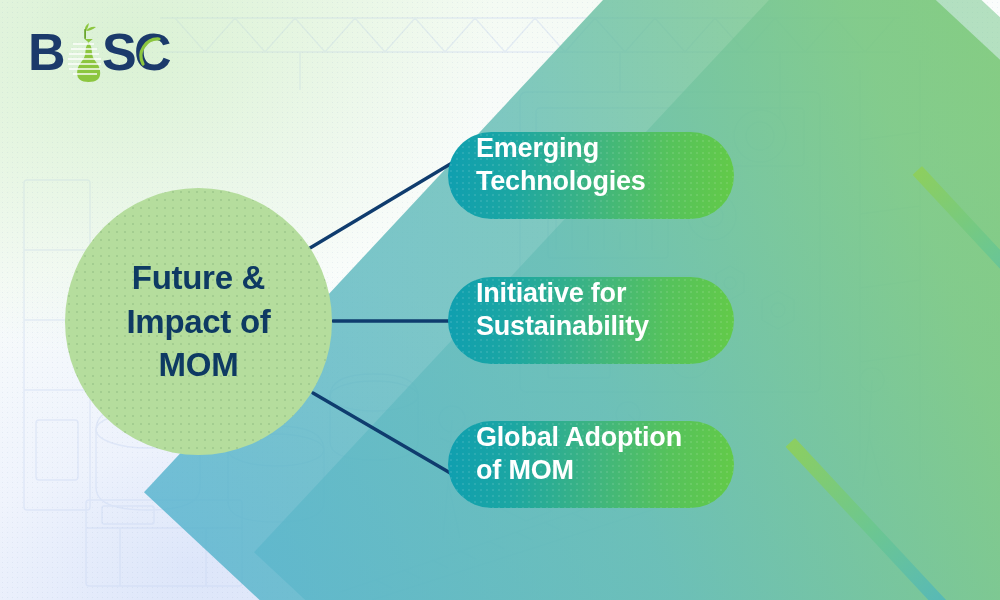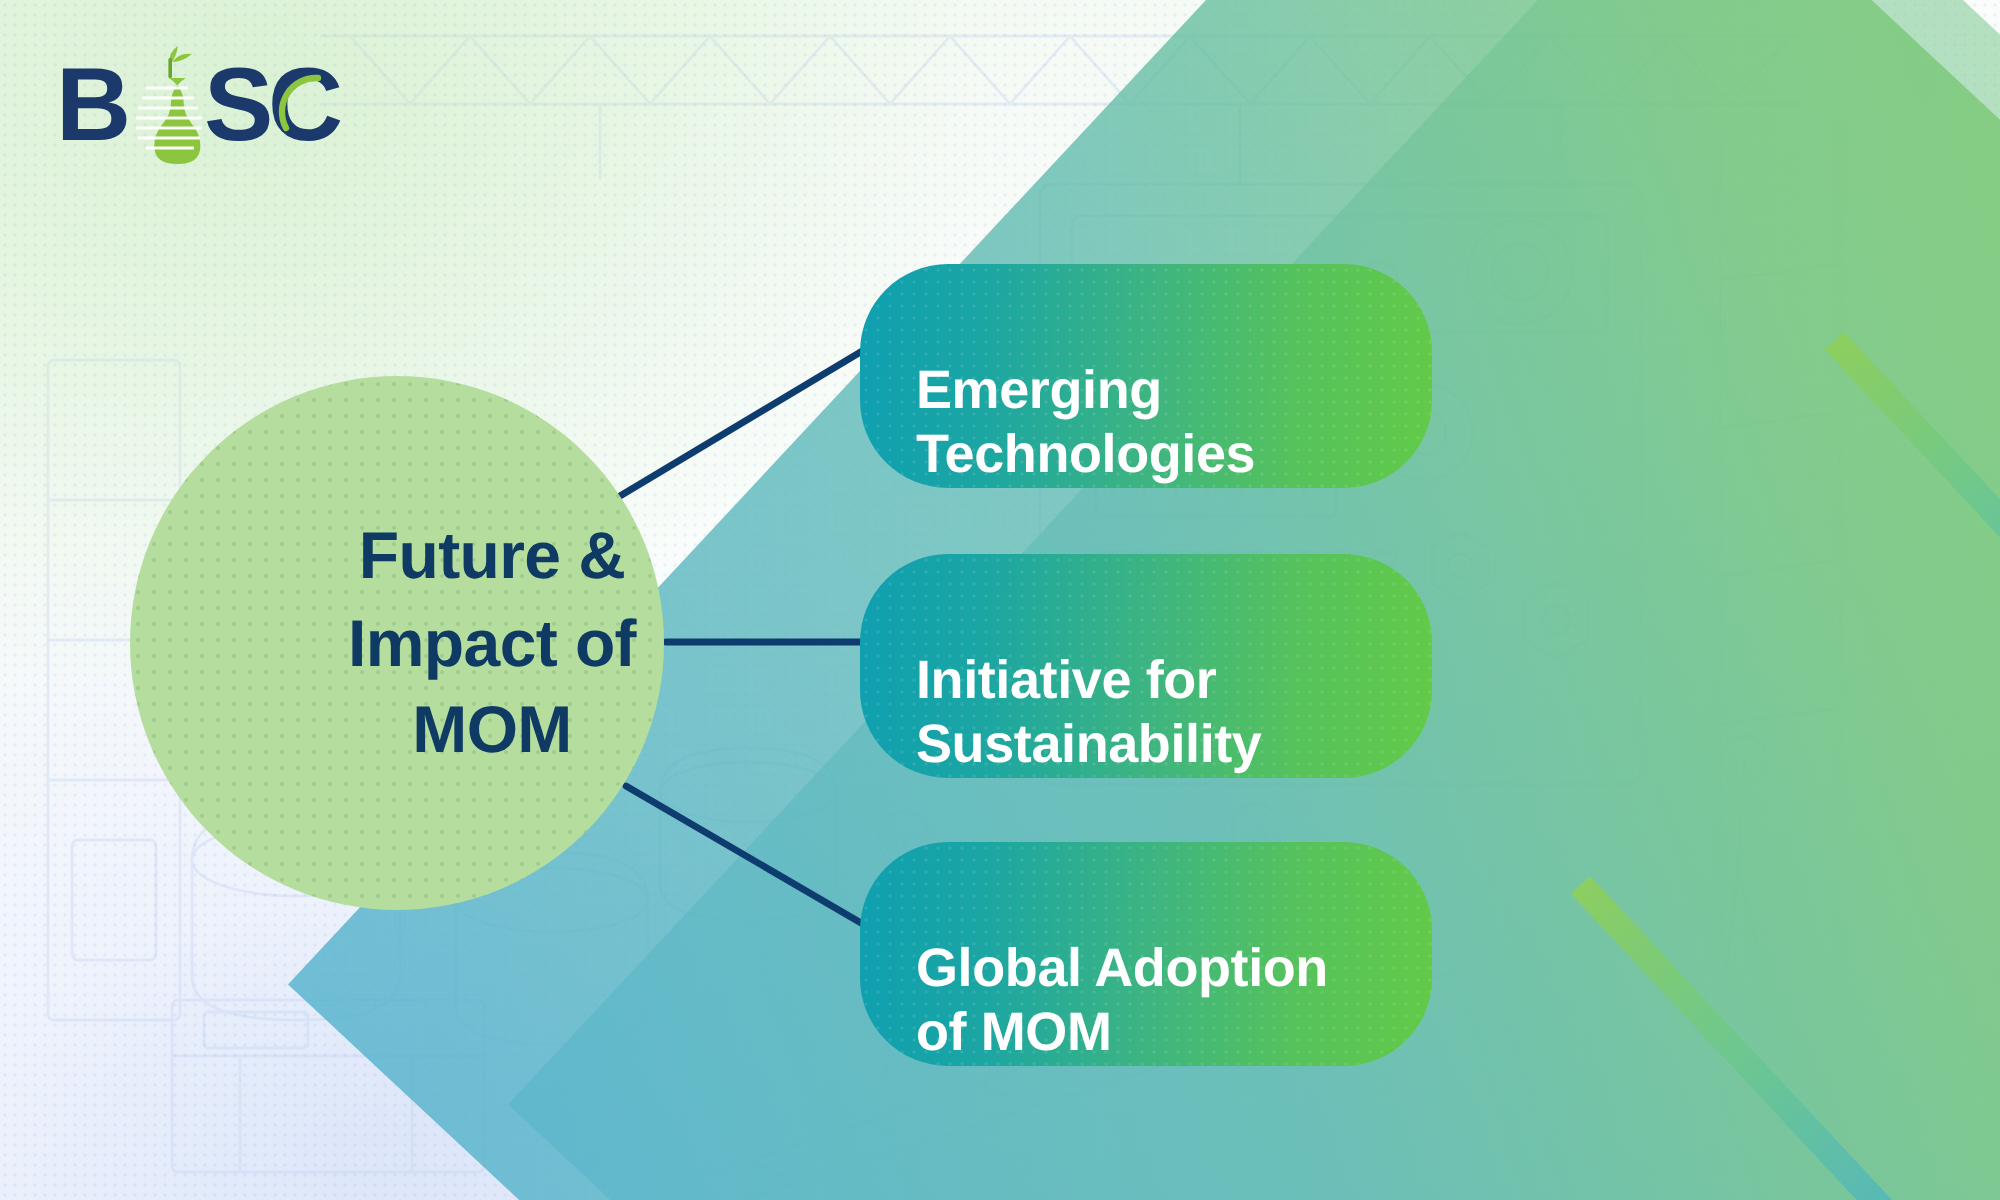--- a/index.html
+++ b/index.html
@@ -128,21 +128,21 @@
   .hub {
     position: absolute;
     left: 65px;
     top: 188px;
     width: 267px;
     height: 267px;
     border-radius: 50%;
     background: #b5dd9d;
     display: flex;
     align-items: center;
-    justify-content: flex-end;
+    justify-content: center;
   }
   .hub::after {
     content: "";
     position: absolute;
     inset: 0;
     border-radius: 50%;
     background-image: radial-gradient(circle, rgba(90,140,90,0.20) 0.8px, transparent 1.0px);
     background-size: 8px 8px;
     pointer-events: none;
   }
@@ -155,27 +155,27 @@
     line-height: 1.32;
     font-weight: bold;
     letter-spacing: -0.3px;
     padding: 0 14px;
     white-space: pre-line;
   }
 
   
   .pill {
     position: absolute;
-    left: 430px;
+    left: 448px;
     width: 286px;
-    height: 112px;
+    height: 87px;
     border-radius: 44px;
     background: linear-gradient(92deg, #0f9fb0 0%, #1ba6a3 22%, #3fb57f 52%, #55c25c 76%, #63ca48 100%);
     display: flex;
-    align-items: flex-end;
+    align-items: flex-start;
     box-sizing: border-box;
     padding: 0 22px 0 28px;
     overflow: hidden;
   }
   .pill::after {
     content: "";
     position: absolute;
     inset: 0;
     border-radius: 44px;
     background-image: radial-gradient(circle, rgba(255,255,255,0.10) 0.7px, transparent 0.9px);

